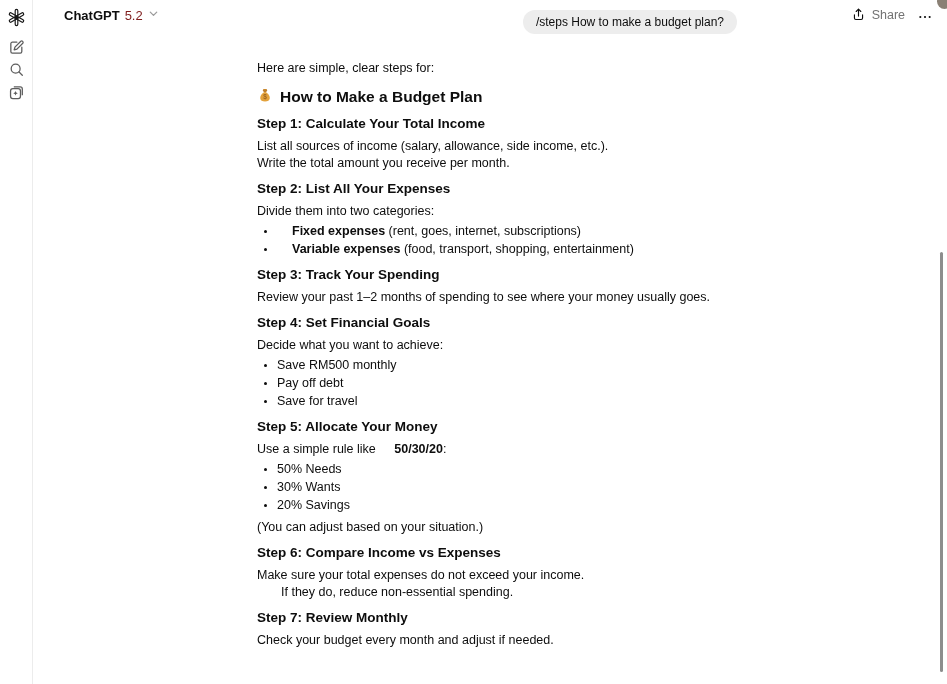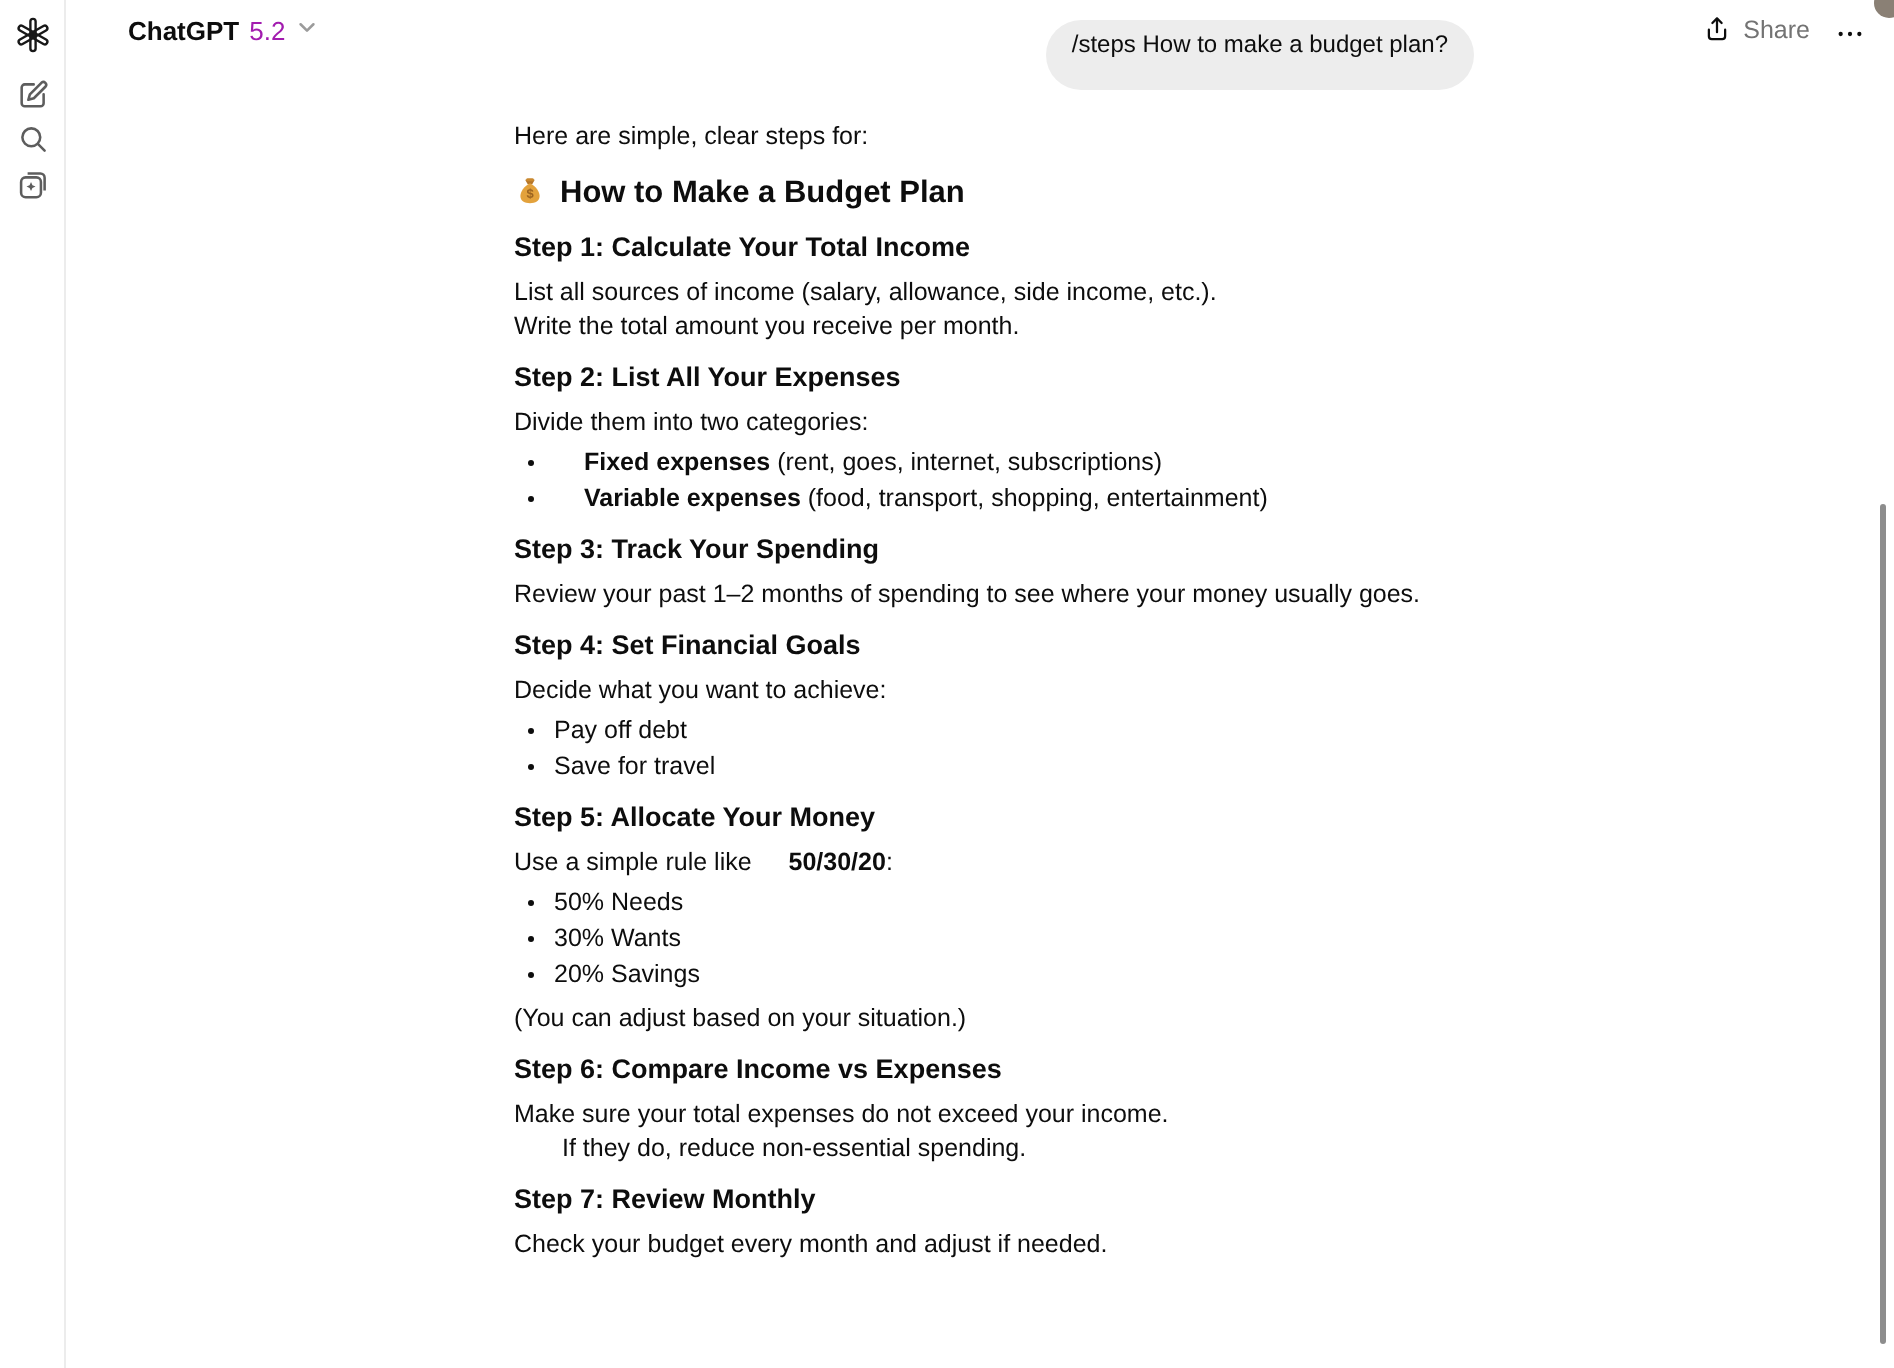--- a/index.html
+++ b/index.html
@@ -32,41 +32,41 @@
   .side-search { top:61px; }
   .side-gpts { top:84px; }
 
   
   .header-title {
     position:absolute; left:64px; top:8px;
     display:flex; align-items:flex-start; gap:5px;
     font-size:13px; cursor:pointer; z-index:4;
   }
   .header-title .app { font-weight:600; color:#0d0d0d; }
-  .header-title .ver { font-weight:400; color:#a21caf; }
+  .header-title .ver { font-weight:400; color:#7f1d1d; }
   .share-btn {
     position:absolute; top:7px; right:42px;
     display:flex; align-items:center; gap:6px;
     font-size:12.5px; color:#737373; cursor:pointer; z-index:4;text-align:center;
   }
   .share-btn svg { width:15px; height:15px; display:block; }
   .more-btn {
     position:absolute; top:9px; right:14px;
     width:16px; height:16px; cursor:pointer; z-index:4;
   }
   .partial-avatar {
     position:absolute; top:-6px; right:-5px;
     width:15px; height:15px; border-radius:50%;
     background:#8a8075; cursor:pointer; z-index:4;
   }
 
   
   .user-bubble {
     position:absolute; top:10px; right:210px;
-    height:35px; line-height:24px;
+    height:24px; line-height:24px;
     padding:0 13px;
     background:#ededed;
     border-radius:999px;
     font-size:12px; color:#0d0d0d;
     white-space:nowrap;
     z-index:3;
   }
 
   
   .content {
@@ -200,20 +200,21 @@
     <li><span class="bold">Fixed expenses</span><span> (rent, goes, internet, subscriptions)</span></li>
     <li><span class="bold">Variable expenses</span><span> (food, transport, shopping, entertainment)</span></li>
   </ul>
 
   <div class="step-heading">Step 3: Track Your Spending</div>
   <p>Review your past 1–2 months of spending to see where your money usually goes.</p>
 
   <div class="step-heading">Step 4: Set Financial Goals</div>
   <p>Decide what you want to achieve:</p>
   <ul>
+    <li>Save RM500 monthly</li>
     <li>Pay off debt</li>
     <li>Save for travel</li>
   </ul>
 
   <div class="step-heading">Step 5: Allocate Your Money</div>
   <p><span>Use a simple rule like </span><span class="bold">50/30/20</span><span>:</span></p>
   <ul>
     <li>50% Needs</li>
     <li>30% Wants</li>
     <li>20% Savings</li>

